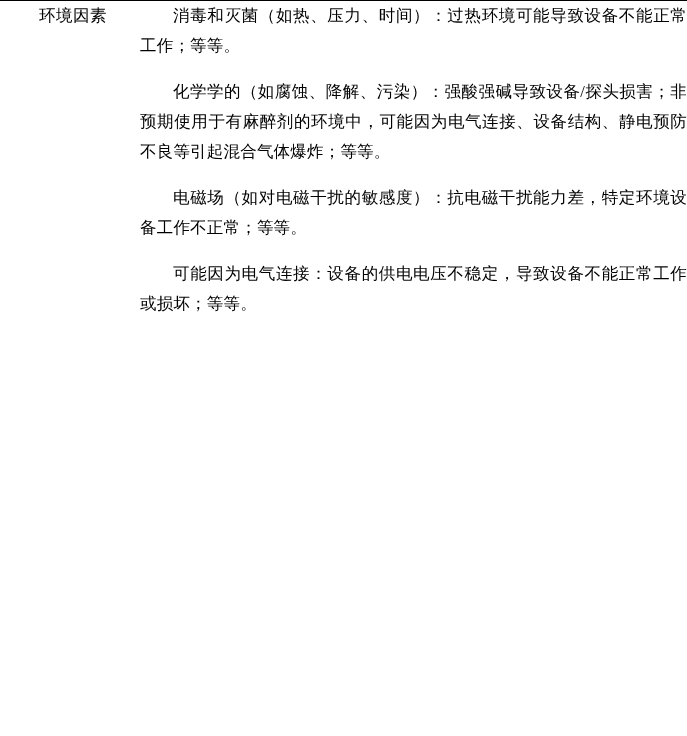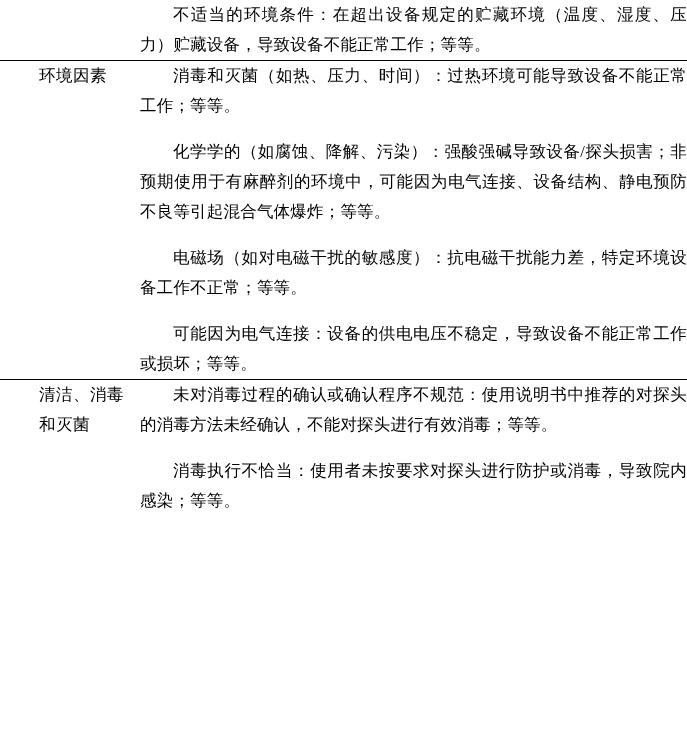--- a/index.html
+++ b/index.html
@@ -70,45 +70,28 @@
 </head>
 <body>
 
 <table class="doc-table">
   <colgroup>
     <col class="col-label">
     <col class="col-body">
   </colgroup>
   <tbody>
 
-    <tr class="row-first">
-      <td class="cell-label top-clip">
-        <span class="label-text"></span>
-      </td>
-      <td class="cell-body top-clip">
-        <p class="para">不适当的环境条件：在超出设备规定的贮藏环境（温度、湿度、压力）贮藏设备，导致设备不能正常工作；等等。</p>
-      </td>
-    </tr>
 
     <tr class="row-div">
       <td class="cell-label">
         <span class="label-text">环境因素</span>
       </td>
       <td class="cell-body">
         <p class="para">消毒和灭菌（如热、压力、时间）：过热环境可能导致设备不能正常工作；等等。</p>
         <p class="para">化学学的（如腐蚀、降解、污染）：强酸强碱导致设备/探头损害；非预期使用于有麻醉剂的环境中，可能因为电气连接、设备结构、静电预防不良等引起混合气体爆炸；等等。</p>
         <p class="para">电磁场（如对电磁干扰的敏感度）：抗电磁干扰能力差，特定环境设备工作不正常；等等。</p>
         <p class="para">可能因为电气连接：设备的供电电压不稳定，导致设备不能正常工作或损坏；等等。</p>
       </td>
     </tr>
 
-    <tr class="row-div">
-      <td class="cell-label">
-        <span class="label-text">清洁、消毒和灭菌</span>
-      </td>
-      <td class="cell-body">
-        <p class="para">未对消毒过程的确认或确认程序不规范：使用说明书中推荐的对探头的消毒方法未经确认，不能对探头进行有效消毒；等等。</p>
-        <p class="para">消毒执行不恰当：使用者未按要求对探头进行防护或消毒，导致院内感染；等等。</p>
-      </td>
-    </tr>
 
   </tbody>
 </table>
 
 </body></html>

